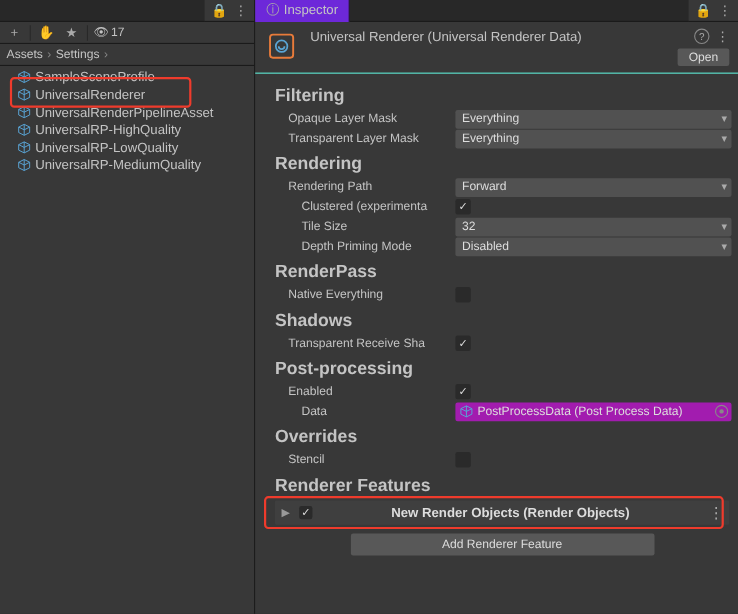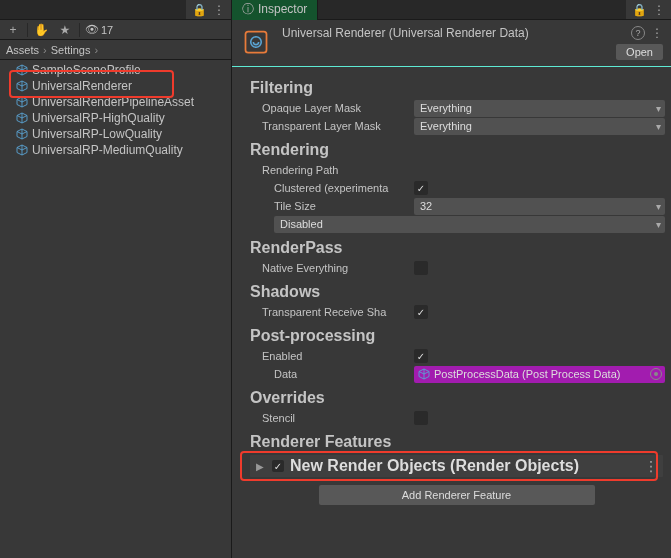--- a/index.html
+++ b/index.html
@@ -2,21 +2,21 @@
 <html><head>
 <meta charset="utf-8">
 <style>
   * { box-sizing: border-box; margin: 0; padding: 0; font-family: "Segoe UI", Arial, sans-serif; }
   body { background: #282828; color: #c4c4c4; font-size: 12px; width: 671px; height: 558px; display: flex; overflow: hidden; }
   .panel { display: flex; flex-direction: column; background: #383838; }
   .left { width: 232px; border-right: 1px solid #1a1a1a; }
   .right { flex: 1; min-width: 0; }
   .panel-header { height: 20px; background: #383838; display: flex; align-items: center; border-bottom: 1px solid #1a1a1a; }
   .tab-blank { flex: 1; background: #282828; height: 20px; border-bottom: 1px solid #1a1a1a; }
-  .tab-active { background: #14532d; padding: 0 10px; height: 21px; line-height: 20px; color: #c4c4c4; border-right: 1px solid #1a1a1a; position: relative; }
+  .tab-active { background: #6d28d9; padding: 0 10px; height: 21px; line-height: 20px; color: #c4c4c4; border-right: 1px solid #1a1a1a; position: relative; }
   .header-icons { display: flex; align-items: center; gap: 6px; padding: 0 6px; color: #aaa; }
   .toolbar { display: flex; align-items: center; height: 20px; gap: 5px; padding: 0 4px; border-bottom: 1px solid #1a1a1a; }
   .tb-btn { width: 18px; height: 16px; display: flex; align-items: center; justify-content: center; color: #aaa; font-size: 12px; }
   .tb-sep { width: 1px; height: 14px; background: #282828; }
   .eye-count { display: flex; align-items: center; gap: 2px; font-size: 11px; color: #c4c4c4; }
   .breadcrumb { display: flex; align-items: center; height: 20px; padding: 0 6px; gap: 4px; font-size: 11px; color: #c4c4c4; border-bottom: 1px solid #1a1a1a; }
   .bc-sep { color: #888; }
   .tree { padding: 2px 0; }
   .tree-row { display: flex; align-items: center; height: 16px; padding-left: 16px; gap: 4px; color: #c4c4c4; white-space: nowrap; overflow: hidden; }
   .cube-icon { width: 12px; height: 12px; flex-shrink: 0; display: flex; align-items: center; justify-content: center; color: #5aa4d4; }
@@ -35,21 +35,21 @@
   .prop-label { flex: 0 0 148px; color: #c4c4c4; font-size: 11px; white-space: nowrap; overflow: hidden; }
   .prop-field { flex: 1; margin-right: 6px; }
   .dd { background: #515151; color: #ddd; height: 17px; line-height: 17px; padding: 0 18px 0 6px; font-size: 11px; border-radius: 2px; position: relative; }
   .dd::after { content: "▾"; position: absolute; right: 4px; top: 0; font-size: 10px; color: #aaa; }
   .of { background: #a21caf; color: #ddd; height: 17px; line-height: 17px; padding: 0 18px 0 4px; font-size: 11px; border-radius: 2px; position: relative; display: flex; align-items: center; gap: 4px; }
   .of-ring { position: absolute; right: 3px; top: 2px; width: 12px; height: 12px; border: 1px solid #888; border-radius: 50%; }
   .of-ring::after { content: ""; position: absolute; left: 3px; top: 3px; width: 4px; height: 4px; border-radius: 50%; background: #888; }
   .chk { width: 14px; height: 14px; background: #2a2a2a; display: flex; align-items: center; justify-content: center; border-radius: 2px; font-size: 10px; color: #ddd; }
   .feature-row { margin: 2px 8px 4px 18px; background: #3f3f3f; height: 22px; display: flex; align-items: center; padding: 0 6px; gap: 6px; border-radius: 1px; }
   .foldout { color: #999; font-size: 10px; width: 10px; }
-  .feature-label { font-weight: bold; color: #ddd; flex: 1; font-size: 16px; }
+  .feature-label { font-weight: bold; color: #ddd; flex: 1; font-size: 12px; text-align: center; }
   .vdots { color: #aaa; font-size: 14px; letter-spacing: -1px; }
   .add-btn-wrap { padding: 4px 8px 8px 18px; display: flex; justify-content: center; }
   .add-btn { background: #585858; color: #ddd; border: none; width: 276px; height: 20px; font-size: 11px; border-radius: 2px; }
 </style>
 </head>
 <body>
 
 <div class="panel left" style="position:relative;">
   <div class="panel-header">
     <div class="tab-blank"></div>
@@ -164,30 +164,32 @@
         <div class="prop-field dd">Everything</div>
       </div>
     <div class="prop-row">
         <div class="prop-label">Transparent Layer Mask</div>
         <div class="prop-field dd">Everything</div>
       </div>
 
     <div class="section-title">Rendering</div>
     <div class="prop-row">
         <div class="prop-label">Rendering Path</div>
+        <div class="prop-field dd">Forward</div>
       </div>
     <div class="prop-row" style="padding-left:42px;">
         <div class="prop-label" style="flex-basis:136px;">Clustered (experimenta</div>
         <div class="chk">✓</div>
       </div>
     <div class="prop-row" style="padding-left:42px;">
         <div class="prop-label" style="flex-basis:136px;">Tile Size</div>
         <div class="prop-field dd">32</div>
       </div>
     <div class="prop-row" style="padding-left:42px;">
+        <div class="prop-label" style="flex-basis:136px;">Depth Priming Mode</div>
         <div class="prop-field dd">Disabled</div>
       </div>
 
     <div class="section-title">RenderPass</div>
     <div class="prop-row">
         <div class="prop-label">Native Everything</div>
         <div class="chk"></div>
       </div>
 
     <div class="section-title">Shadows</div>

